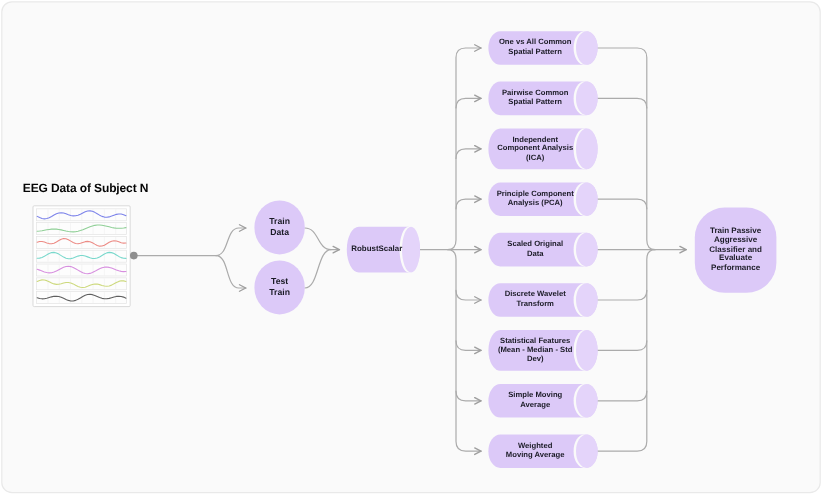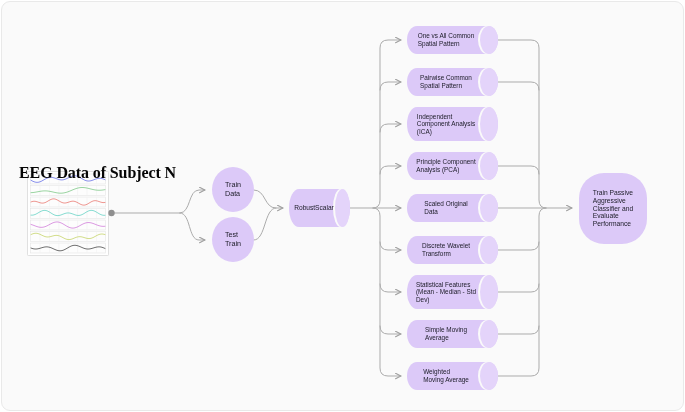--- a/index.html
+++ b/index.html
@@ -5,26 +5,26 @@
   html,body{margin:0;padding:0;background:#ffffff;}
   .canvas{
     position:relative;width:683px;height:410px;margin:1px;
     background:var(--bg,#fafafa);
     border:1px solid #e9e9e9;border-radius:9px;
     box-sizing:border-box;overflow:hidden;
     font-family:"Liberation Sans",sans-serif;
   }
   svg.layer{position:absolute;left:0;top:0;width:685px;height:412px;}
   .title{
-    position:absolute;left:17px;top:162px;
-    font-size:16px;font-weight:700;color:#050505;letter-spacing:-.1px;font-family:Liberation Serif, serif;
+    position:absolute;left:17px;top:150px;
+    font-size:10px;font-weight:700;color:#050505;letter-spacing:-.1px;
   }
   .node-label{
     position:relative;z-index:2;
-    font-weight:400;color:#1b1b26;
+    font-weight:700;color:#1b1b26;text-align:center;
     white-space:pre-line;line-height:1.18;
   }
   .circle{
     position:absolute;width:42px;height:45px;border-radius:50%;
     background:var(--fill,#dcc9f8);
     display:flex;align-items:center;justify-content:center;
   }
   .circle .node-label{font-size:7.2px;}
   .cyl{
     position:absolute;

